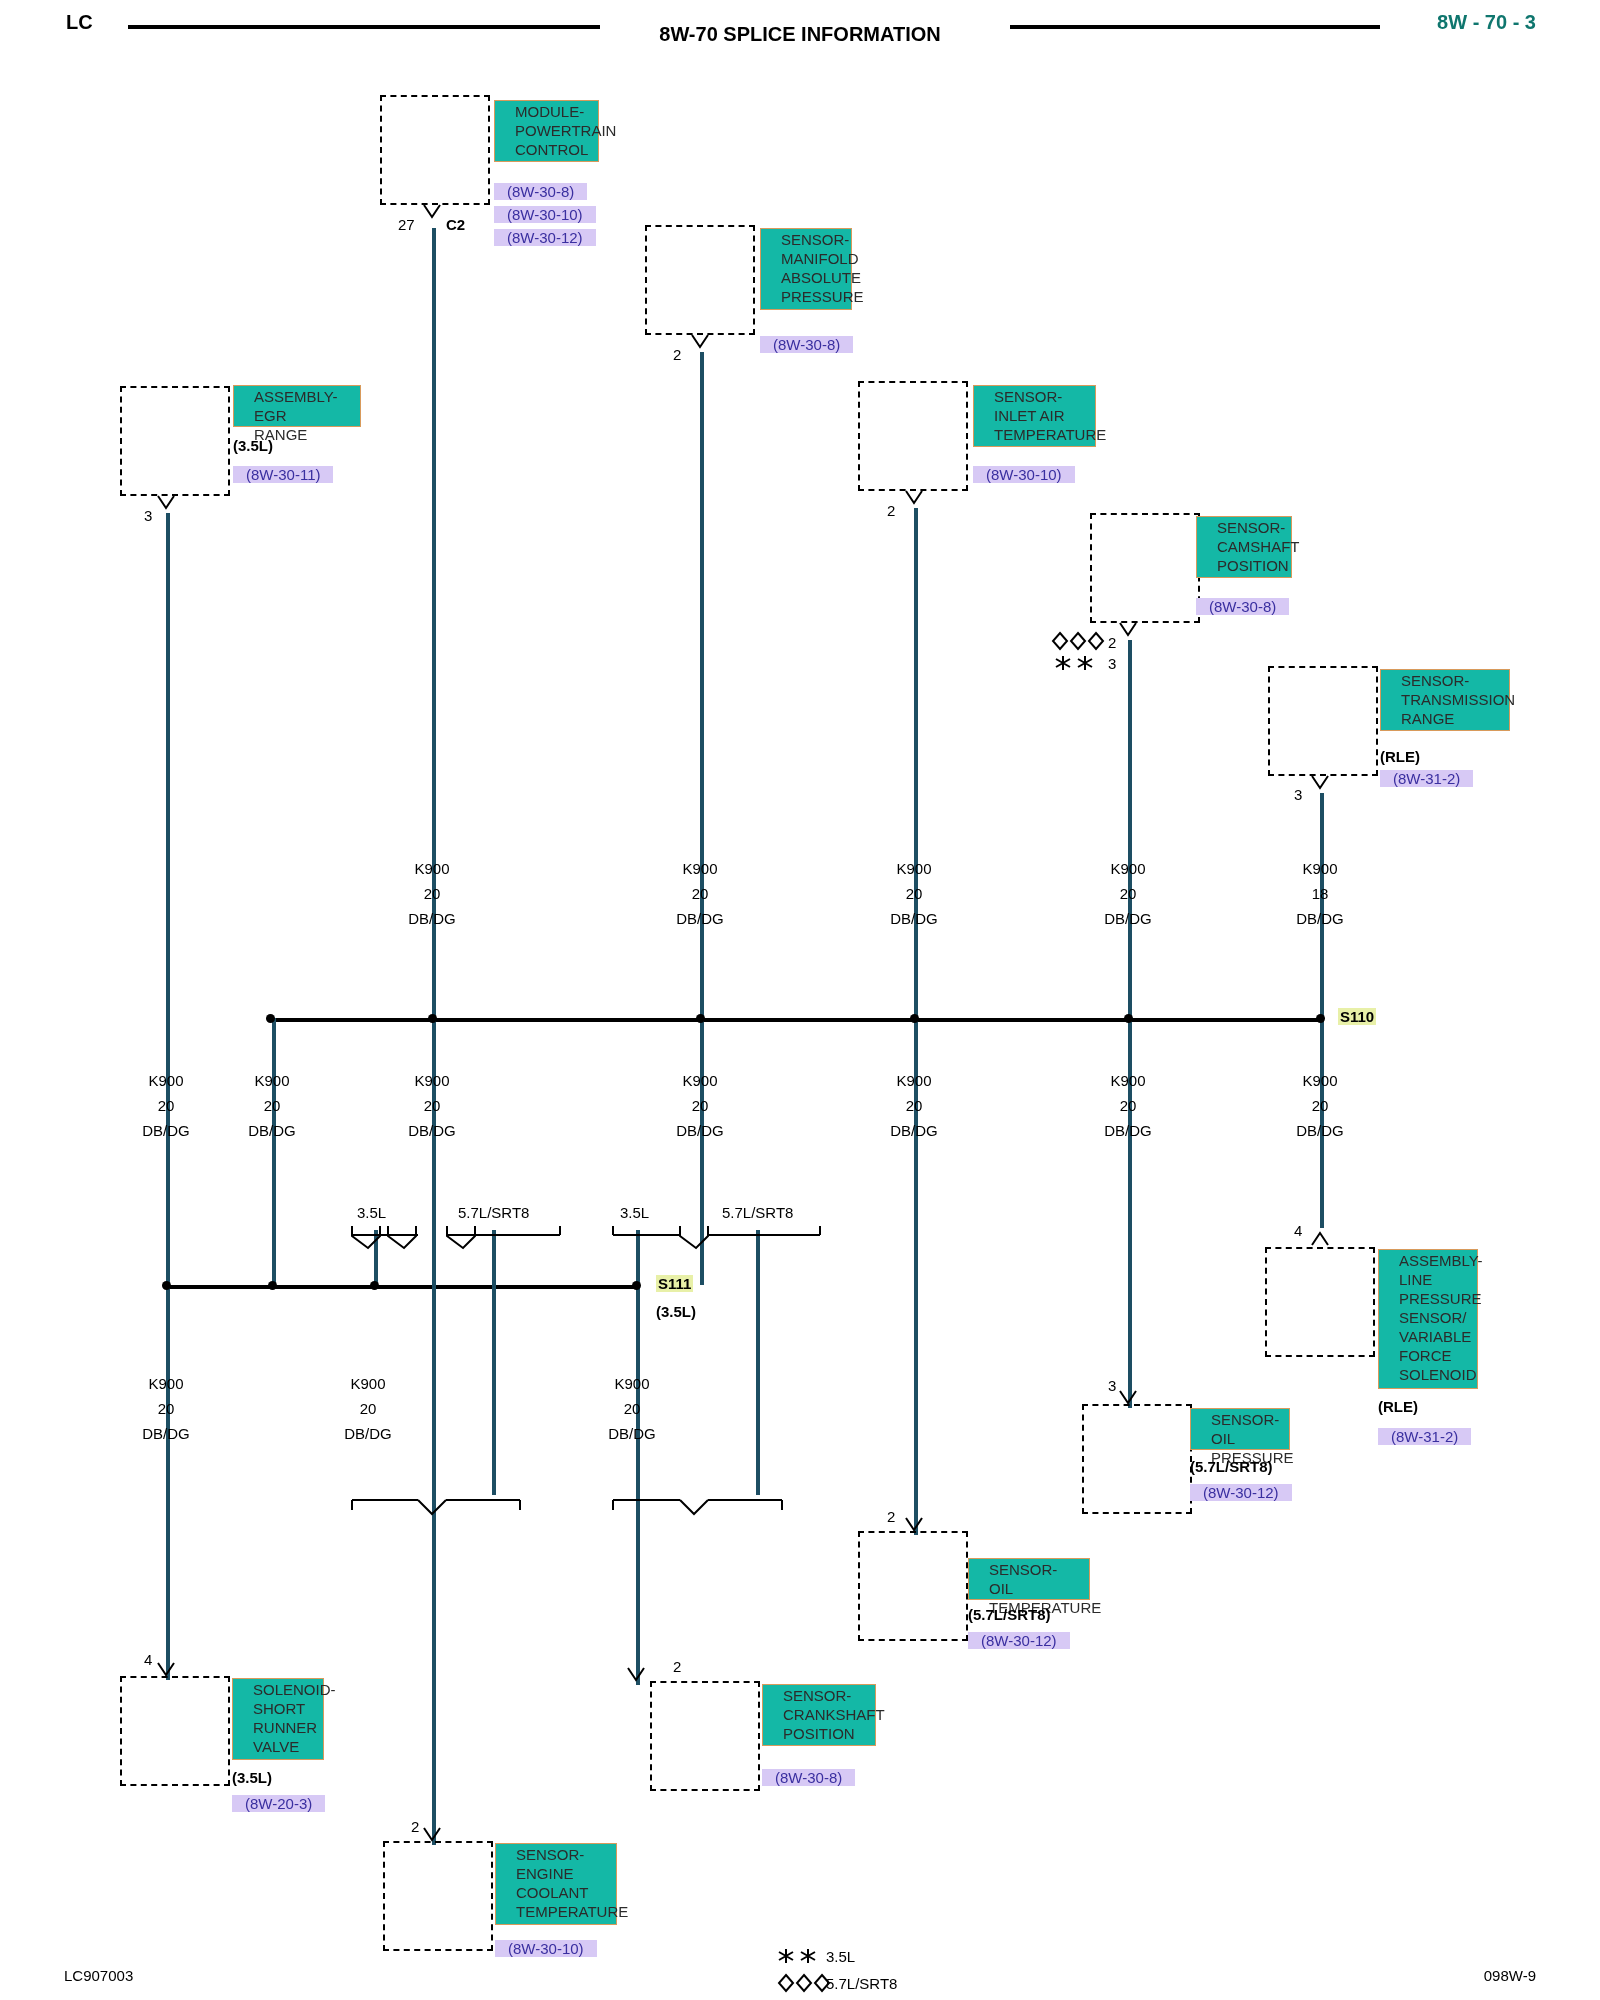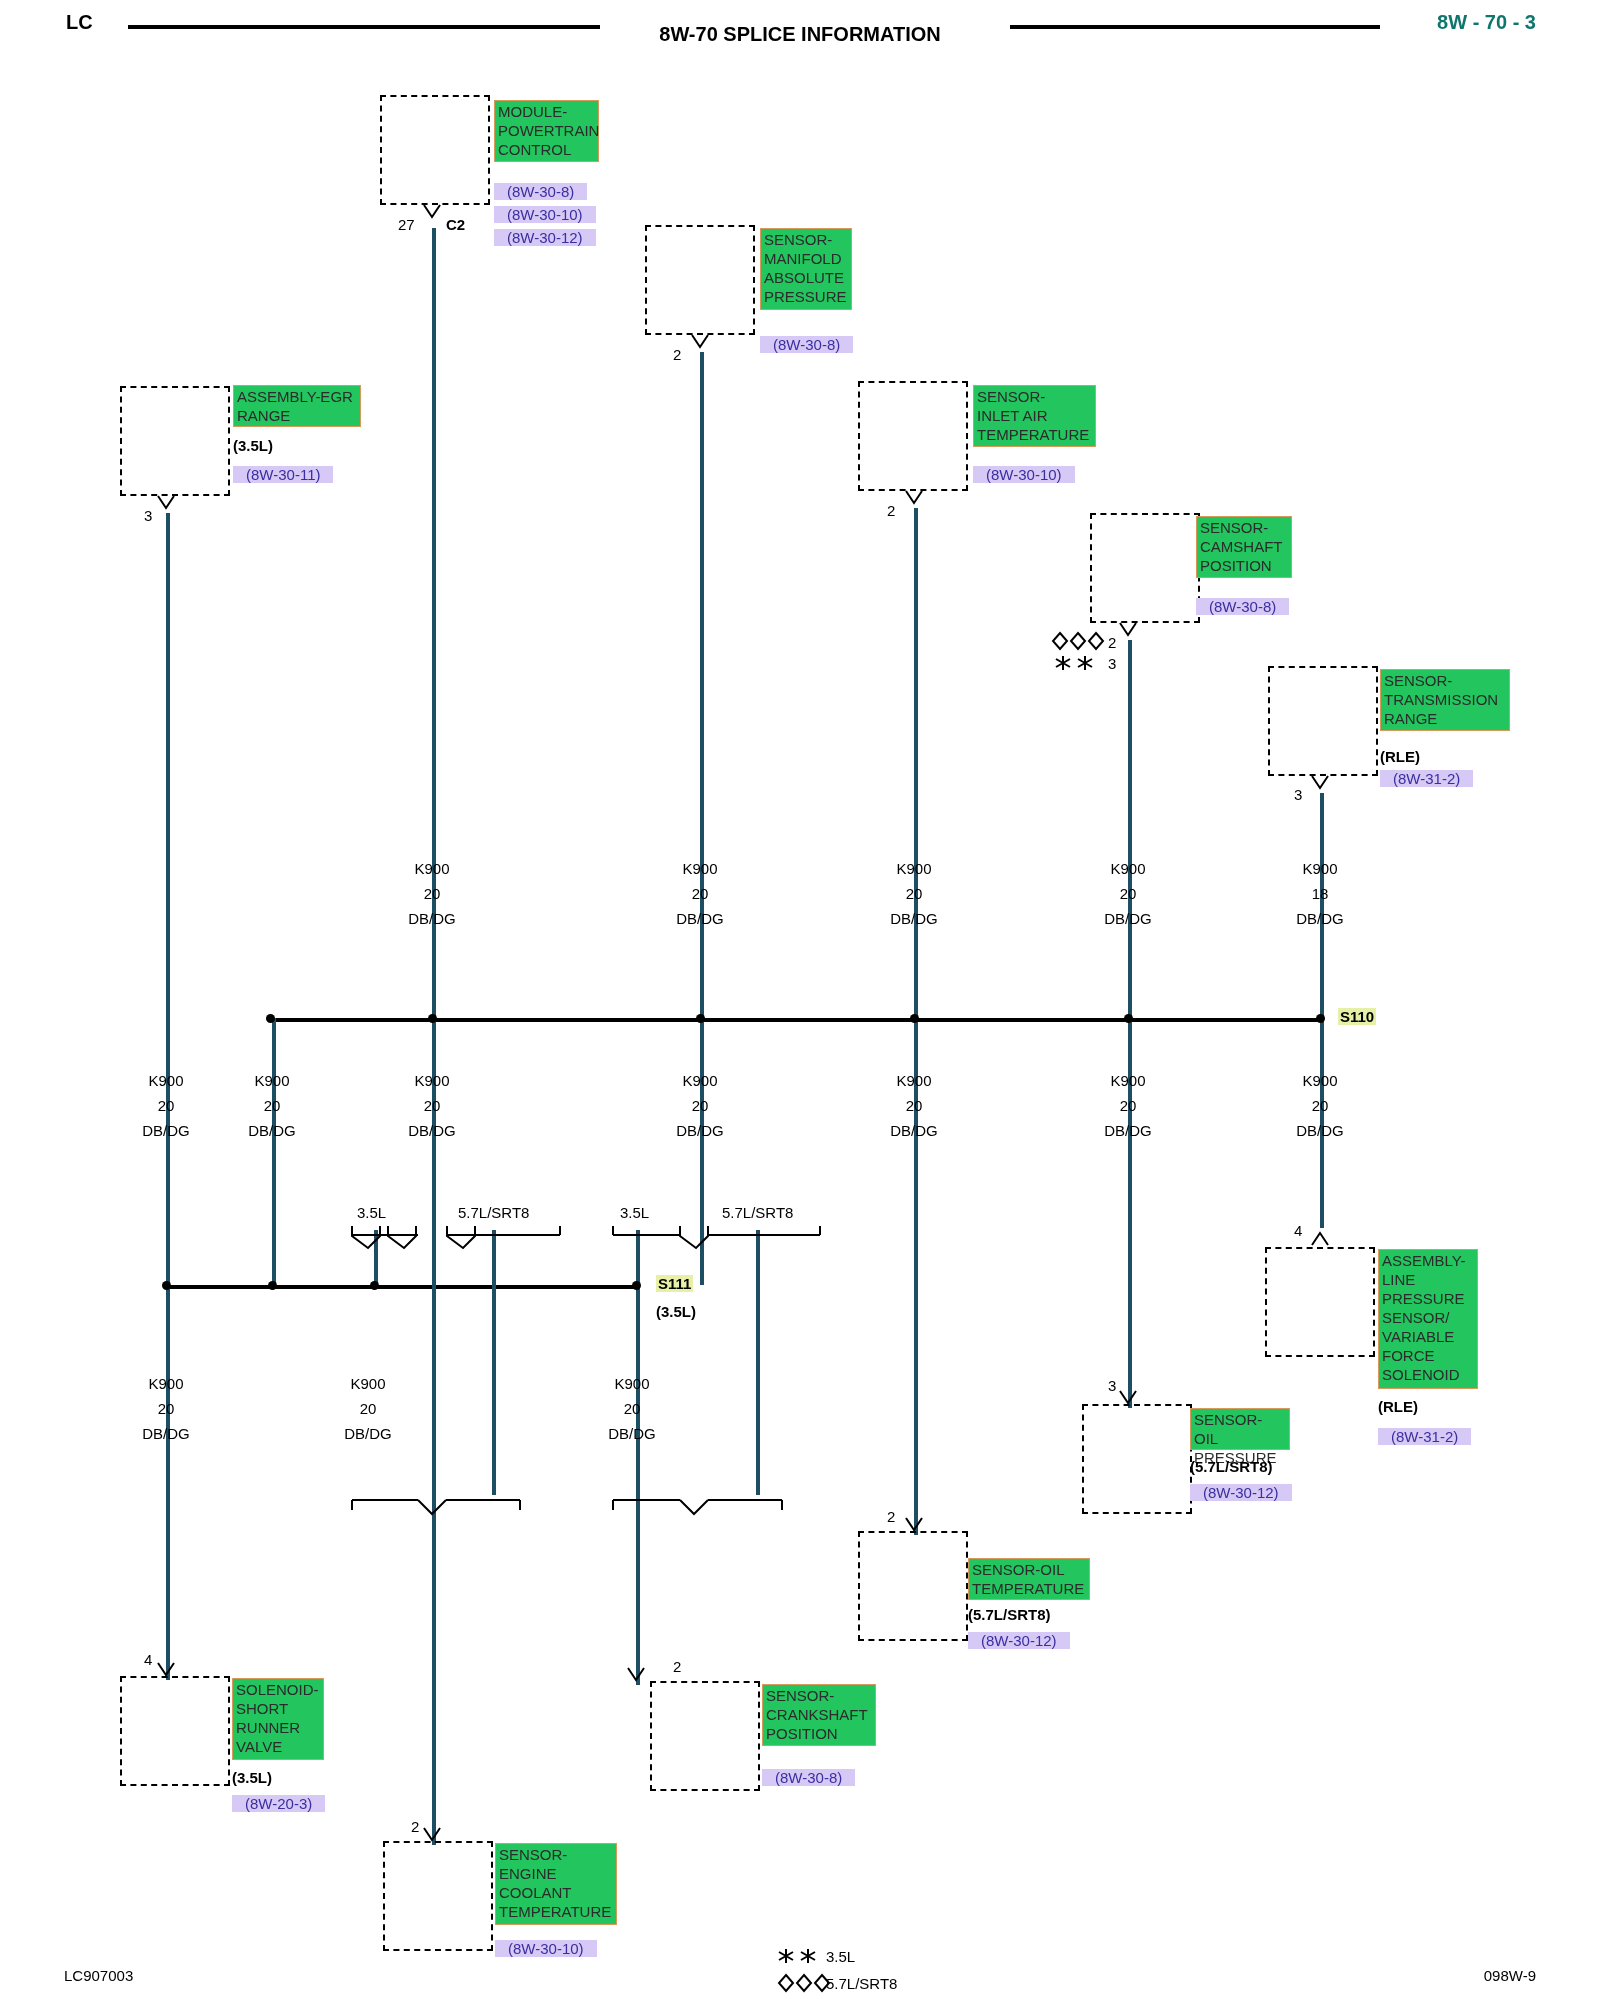--- a/index.html
+++ b/index.html
@@ -16,21 +16,21 @@
   .ftr-left{position:absolute;left:64px;top:1967px;font-size:15px;color:#000;}
   .ftr-right{position:absolute;right:64px;top:1967px;font-size:15px;color:#000000;}
 
   
   .box{position:absolute;border:2px dashed #000;box-sizing:border-box;background:transparent;}
   .wire{position:absolute;background:#1d4e63;}
   .wire-v{width:4px;}
   .wire-h{height:4px;background:#000;}
   .lbl{position:absolute;font-size:15px;color:#000;white-space:nowrap;}
   .lbl-c{position:absolute;font-size:15px;color:#000;text-align:center;white-space:nowrap;}
-  .name{position:absolute;font-size:15px;color:#2b2b2b;background:#22c55e;border:1px solid #d89a5b;padding:1px 3px;line-height:19px;box-sizing:border-box;}
+  .name{position:absolute;font-size:15px;color:#2b2b2b;background:#14b8a6;border:1px solid #d89a5b;padding:1px 20px;line-height:19px;box-sizing:border-box;}
   .ref{position:absolute;font-size:15px;color:#3a2fa0;background:#d7c9f5;padding:0 13px;white-space:nowrap;}
   .bold{font-weight:bold;}
   .dot{position:absolute;width:9px;height:9px;border-radius:50%;background:#000;}
   .splice-lbl{position:absolute;font-size:15px;font-weight:bold;background:#e8f0a8;padding:0 2px;color:#000;}
   svg.overlay{position:absolute;left:0;top:0;width:1600px;height:2000px;pointer-events:none;}
   .legend{position:absolute;font-size:15px;color:#000;}
 </style>
 </head>
 <body>
 

